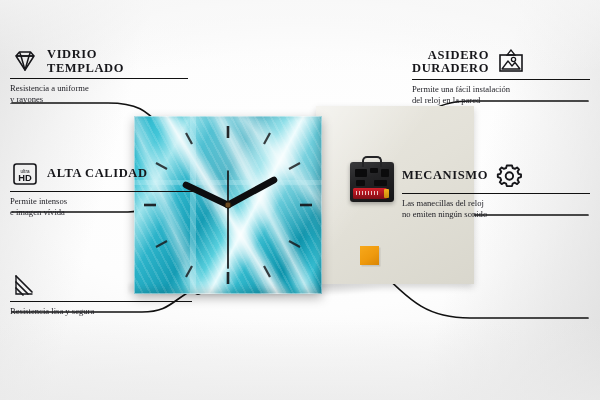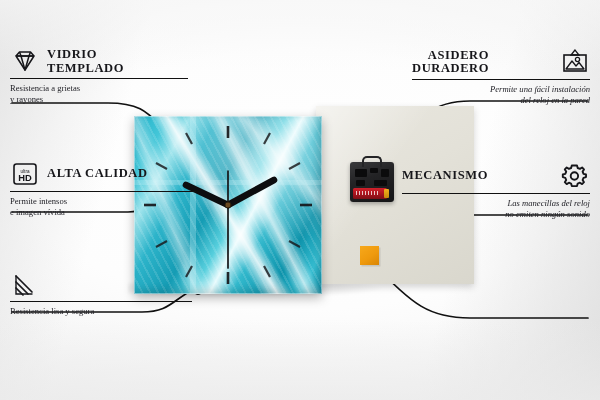--- a/index.html
+++ b/index.html
@@ -28,21 +28,21 @@
     pointer-events:none;
   }
 
   
   #lines{position:absolute;inset:0;width:600px;height:400px;}
 
   
   .feat{position:absolute;}
   .feat .row{display:flex;align-items:center;gap:7px;}
   .feat.left .row{justify-content:flex-start;}
-  .feat.right .row{justify-content:space-between;}
+  .feat.right .row{justify-content:flex-start;}
   .ttl{
     font-family:"Liberation Serif",serif;
     font-weight:700;
     font-size:12.5px;
     letter-spacing:.6px;
     line-height:13.5px;
     color:#16161a;
     text-transform:uppercase;
     white-space:nowrap;
   }
@@ -50,21 +50,21 @@
   .rule{
     height:1.4px;background:#111;margin-top:3px;margin-bottom:4px;
   }
   .sub{
     font-family:"Liberation Serif",serif;
     font-size:8.6px;
     line-height:10.4px;
     color:#222228;
     white-space:pre-line;
   }
-  .feat.right .sub{text-align:right;font-style:italic;}
+  .feat.right .sub{}
   .ico{flex:0 0 auto;display:block;}
 
   
   #f-vidrio{left:10px;  top:48px;  width:178px;}
   #f-impr  {left:10px;  top:160px; width:186px;}
   #f-bordes{left:10px;  top:272px; width:182px;}
   
   #f-asid  {left:412px; top:48px;  width:178px;}
   #f-meca  {left:402px; top:162px; width:188px;}
   #f-espa  {left:402px; top:274px; width:188px;}
@@ -239,21 +239,21 @@
           <path d="M9.5,3 L11,7 L15,21 L19,7 L20.5,3"></path>
           <path d="M6,7 L24,7"></path>
         </g>
       </svg>
       <div>
         <div class="ttl">VIDRIO</div>
         <div class="ttl">TEMPLADO</div>
       </div>
     </div>
     <div class="rule"></div>
-    <div class="sub">Resistencia a grietas
+    <div class="sub">Resistencia a uniforme
 y rayones</div>
   </div>
 
   <div class="feat left" id="f-impr">
     <div class="row">
       <svg class="ico" width="30" height="28" viewBox="0 0 30 28">
         <rect x="4" y="4" width="22" height="20" rx="2.5" fill="none" stroke="#16161a" stroke-width="1.6"></rect>
         <text x="15" y="12.5" font-family="Liberation Sans, sans-serif" font-size="4.6" text-anchor="middle" fill="#16161a">ultra</text>
         <text x="15" y="21" font-family="Liberation Sans, sans-serif" font-size="9.4" font-weight="bold" text-anchor="middle" fill="#16161a">HD</text>
       </svg>

